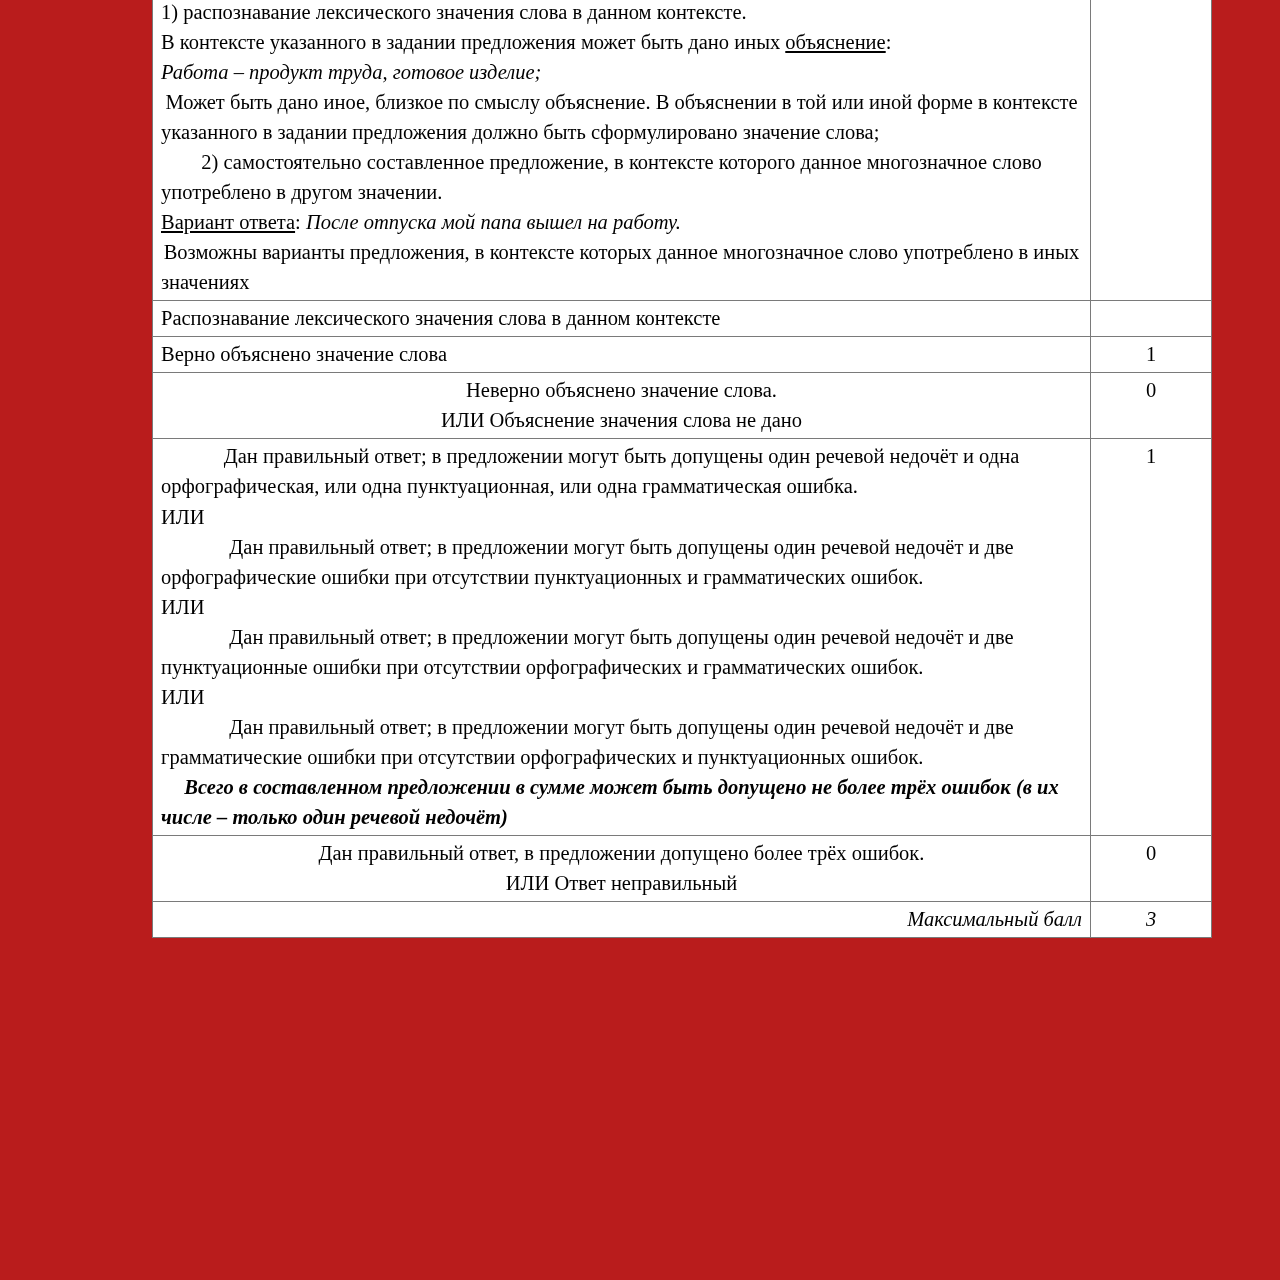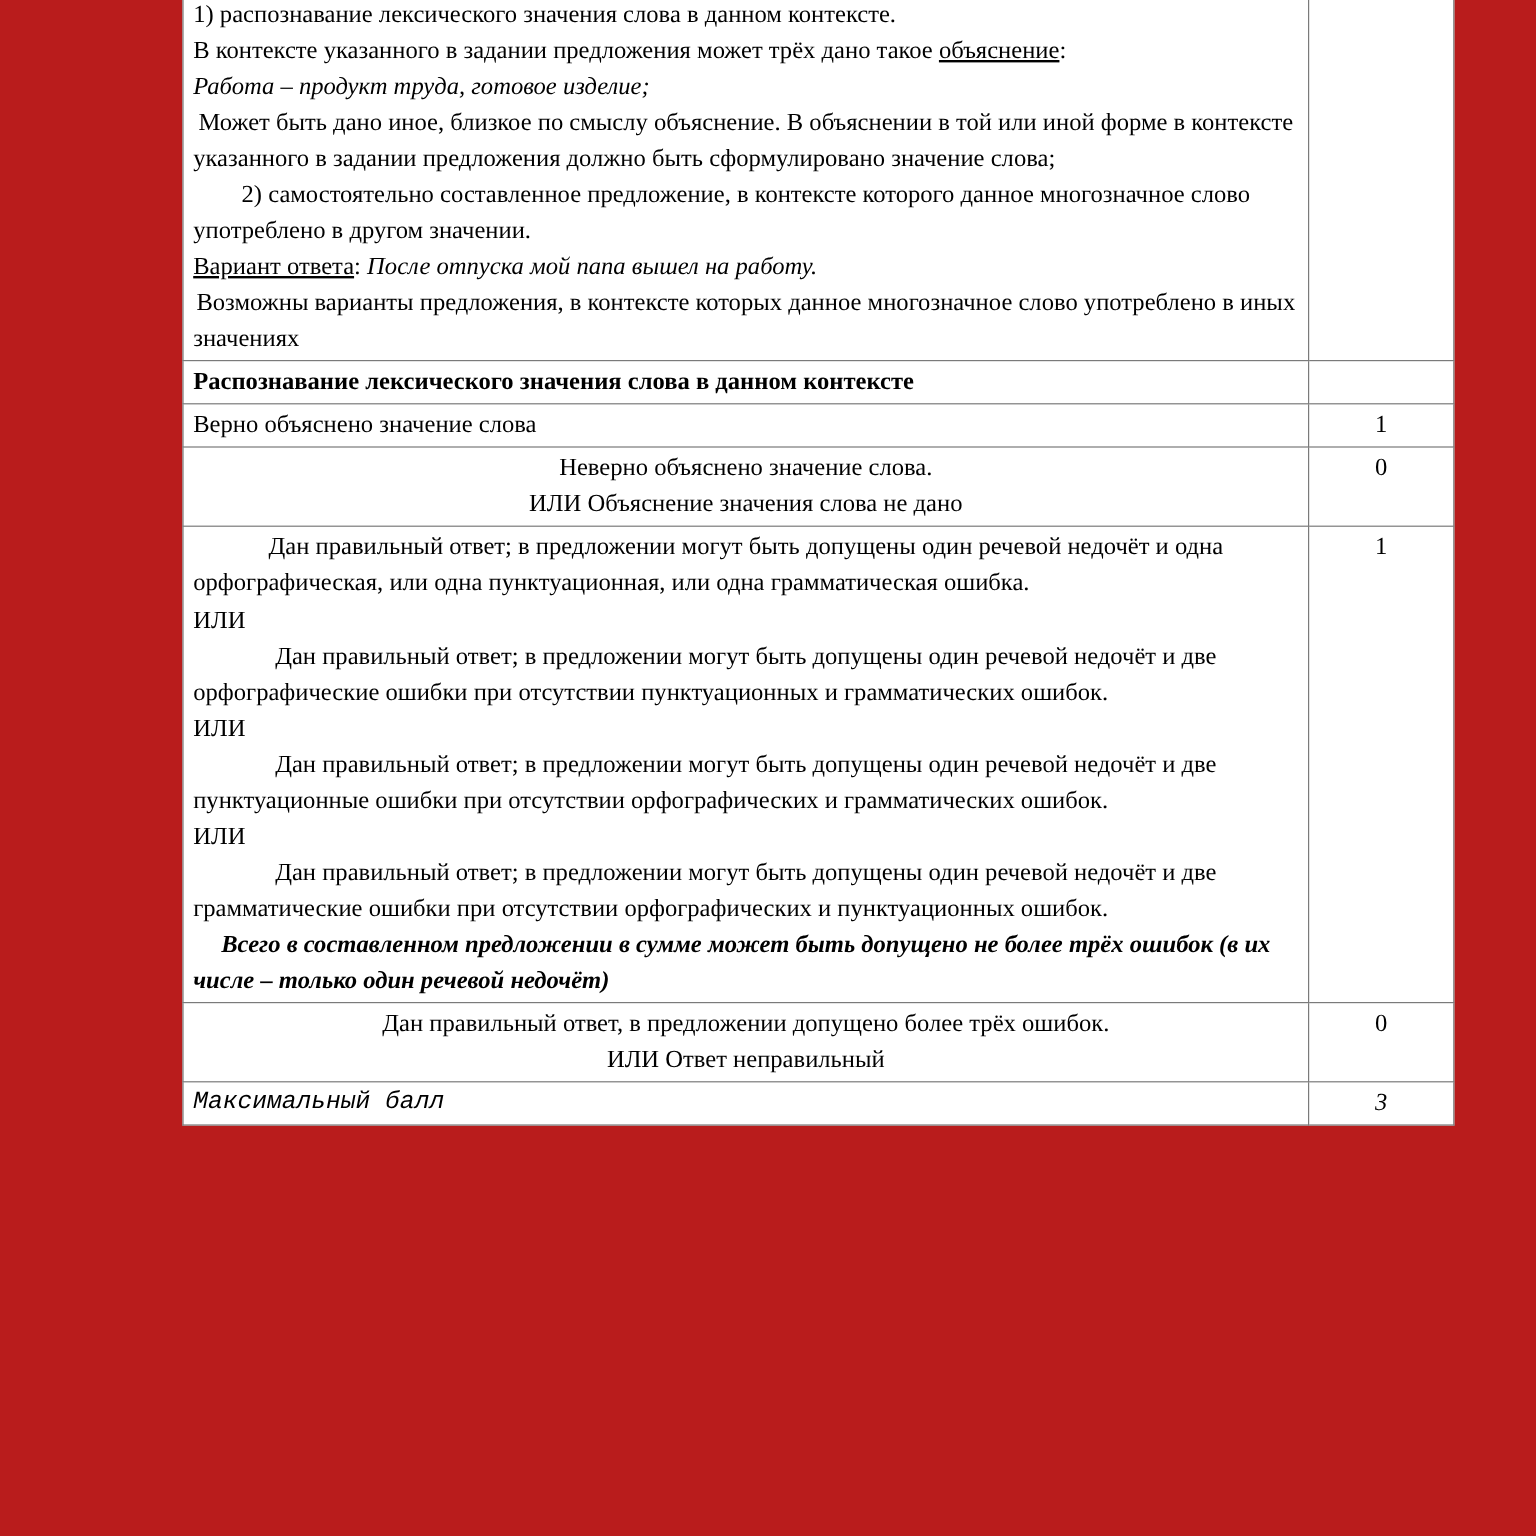--- a/index.html
+++ b/index.html
@@ -45,25 +45,25 @@
     font-size: 20.5px;
     line-height: 1.465;
   }
 
   col.c-text { width: 938px; }
   col.c-score { width: 121px; }
 
   
   .just      { text-align: justify; text-align-last: left; }
   .just p    { margin: 0; text-align: justify; text-align-last: left; }
-  .hdr       { font-weight: bold; text-align: justify; text-align-last: left; }
+  .hdr       { font-weight: normal; text-align: justify; text-align-last: left; }
   .plain     { text-align: left; margin-left: 32px; }
   .score     { text-align: center; padding-top: 2px; font-size: 21px; }
   .score-ital{ text-align: center; font-style: italic; font-size: 21px; }
-  .right-ital{ font-style: italic; font-size: 21px; padding-right: 10px; font-family: Liberation Mono, monospace; }
+  .right-ital{ text-align: right; font-style: italic; font-size: 21px; padding-right: 10px; }
 
   .it   { font-style: italic; margin-top: 16px; }
   .bi   { font-weight: bold; font-style: italic; }
   .un   { text-decoration: underline; }
 
   
   .stack p { margin: 0; text-align: center; }
 </style>
 </head>
 <body>
@@ -73,21 +73,21 @@
     <table class="rubric">
       <colgroup>
         <col class="c-text">
         <col class="c-score">
       </colgroup>
       <tbody>
 
         <tr>
           <td class="just stack">
             <p class="j">1) распознавание лексического значения слова в данном контексте.</p>
-            <p class="j"><span>В контексте указанного в задании предложения может трёх дано такое</span> <span class="un">объяснение</span><span>:</span></p>
+            <p class="j"><span>В контексте указанного в задании предложения может быть дано иных</span> <span class="un">объяснение</span><span>:</span></p>
             <p class="it">Работа – продукт труда, готовое изделие;</p>
             <p class="j">Может быть дано иное, близкое по смыслу объяснение. В объяснении в той или иной форме в контексте указанного в задании предложения должно быть сформулировано значение слова;</p>
             <p class="j">2) самостоятельно составленное предложение, в контексте которого данное многозначное слово употреблено в другом значении.</p>
             <p><span class="un">Вариант ответа</span><span>:</span> <span class="it">После отпуска мой папа вышел на работу.</span></p>
             <p>Возможны варианты предложения, в контексте которых данное многозначное слово употреблено в иных значениях</p>
           </td>
           <td class="score"></td>
         </tr>
 
         <tr>

